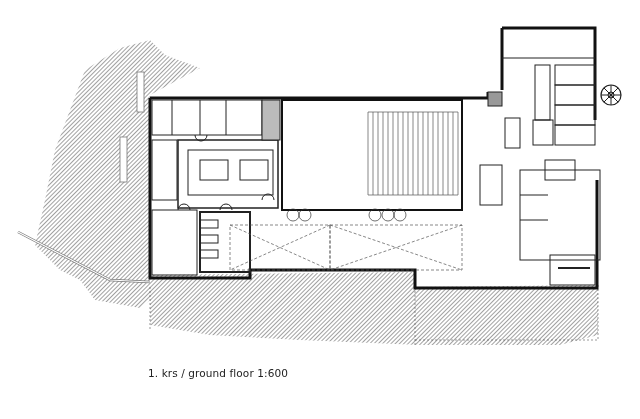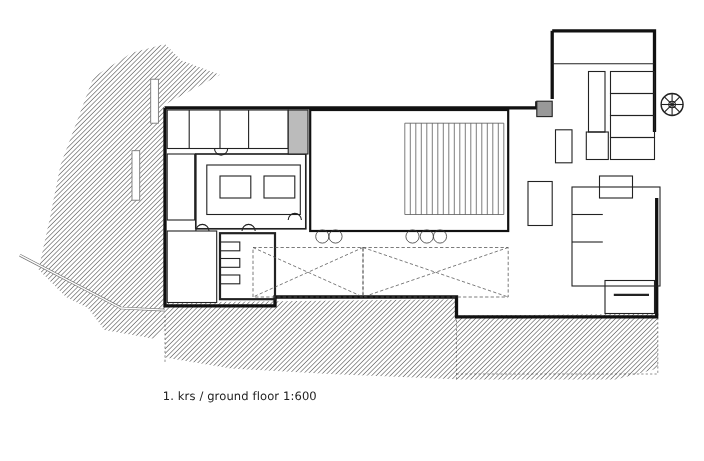--- a/index.html
+++ b/index.html
@@ -1,18 +1,18 @@
 <!DOCTYPE html>
 <html><head>
 <meta charset="utf-8">
 <style>
   html, body { margin: 0; padding: 0; background: #ffffff; }
   body { width: 640px; height: 419px; overflow: hidden; position: relative; font-family: "Liberation Sans", sans-serif; }
   #plan { position: absolute; left: 0; top: 0; width: 640px; height: 419px; }
-  .caption { position: absolute; left: 148px; top: 355px; font-size: 10.5px; color: #222; letter-spacing: 0.1px; font-family: "DejaVu Sans", sans-serif; }
+  .caption { position: absolute; left: 148px; top: 367px; font-size: 10.5px; color: #222; letter-spacing: 0.1px; font-family: "DejaVu Sans", sans-serif; }
 </style>
 </head>
 <body>
 
 <svg id="plan" viewBox="0 0 640 419" xmlns="http://www.w3.org/2000/svg">
   <defs>
     <pattern id="hatch" patternUnits="userSpaceOnUse" width="3" height="3" patternTransform="rotate(45)">
       <rect width="3" height="3" fill="#fff"></rect>
       <line x1="0" y1="0" x2="0" y2="3" stroke="#6e6e6e" stroke-width="1.3"></line>
     </pattern>

